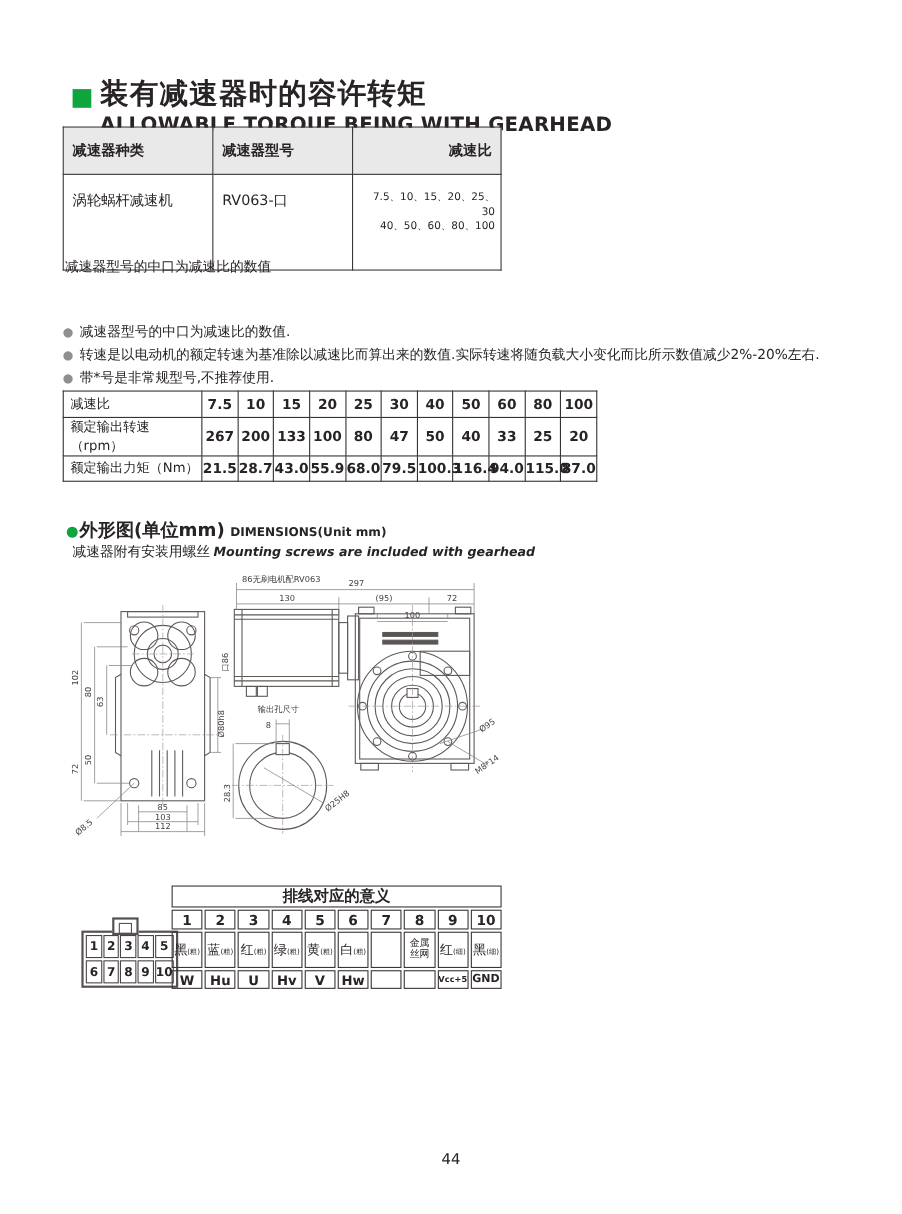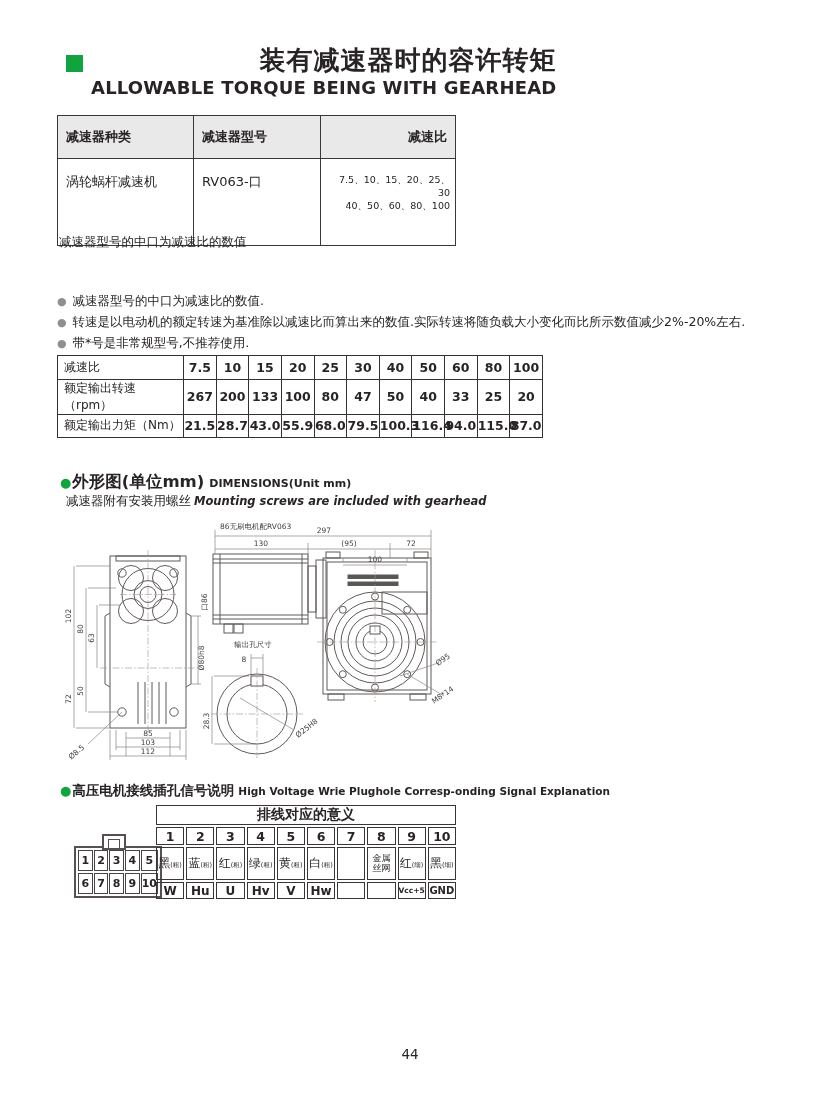--- a/index.html
+++ b/index.html
@@ -1,20 +1,20 @@
 <!DOCTYPE html>
 <html style="--accent: #0fa43e; --thead: #e9e9e9;"><head>
 <meta charset="utf-8">
 <style>
   html,body{margin:0;padding:0;background:#ffffff;}
   .page{position:relative;width:820px;height:1104px;background:#fff;overflow:hidden;
         font-family:"DejaVu Sans","Liberation Sans",sans-serif;color:#282324;}
 
   
-  .title-block{position:absolute;left:66px;top:46px;text-align:right;}
+  .title-block{position:absolute;left:66px;top:72px;}
   .green-sq{position:absolute;left:0;top:9px;width:17px;height:17px;background:var(--accent,#0fa43e);}
   .title-cn{margin:0 0 2px 25px;font-size:26px;font-weight:bold;letter-spacing:1px;line-height:1.1;}
   .title-en{margin:0 0 0 25px;font-size:18px;font-weight:bold;letter-spacing:0.2px;}
 
   
   .t1{position:absolute;left:57px;top:115px;border-collapse:collapse;table-layout:fixed;width:398px;}
   .t1 td{border:1.6px solid #3c3737;font-size:13px;padding:0 8px;}
   .t1 tr.head td{background:var(--thead,#e9e9e9);height:42px;font-weight:700;}
   .t1 tr.body td{height:72px;vertical-align:top;padding-top:14px;}
   .t1 td.ra{text-align:right;}
@@ -280,23 +280,20 @@
       <text transform="translate(147,86) rotate(-90)" font-size="8.5">口86</text>
       <text x="193" y="131" font-size="9">输出孔尺寸</text>
       <text x="184" y="146">8</text>
       <text transform="translate(149,205) rotate(-90)">28.3</text>
       <text transform="translate(238,222) rotate(-38)" text-anchor="start">Ø25H8</text>
       <text transform="translate(378,150) rotate(-35)" text-anchor="start">Ø95</text>
       <text transform="translate(374,188) rotate(-35)" text-anchor="start">M8*14</text>
     </g>
   </svg>
 
-  <div class="sec-head" id="wire-head">
-    <span class="dot-green">●</span><span>高压电机接线插孔信号说明</span><span class="en">High Voltage Wrie Plughole Corresp-onding Signal Explanation</span>
-  </div>
 
   <div class="connector">
     <div class="conn-tab">
         <div class="conn-tab-inner"></div>
       </div>
     <div class="conn-grid">
       <div class="conn-cell">1</div>
       <div class="conn-cell">2</div>
       <div class="conn-cell">3</div>
       <div class="conn-cell">4</div>

